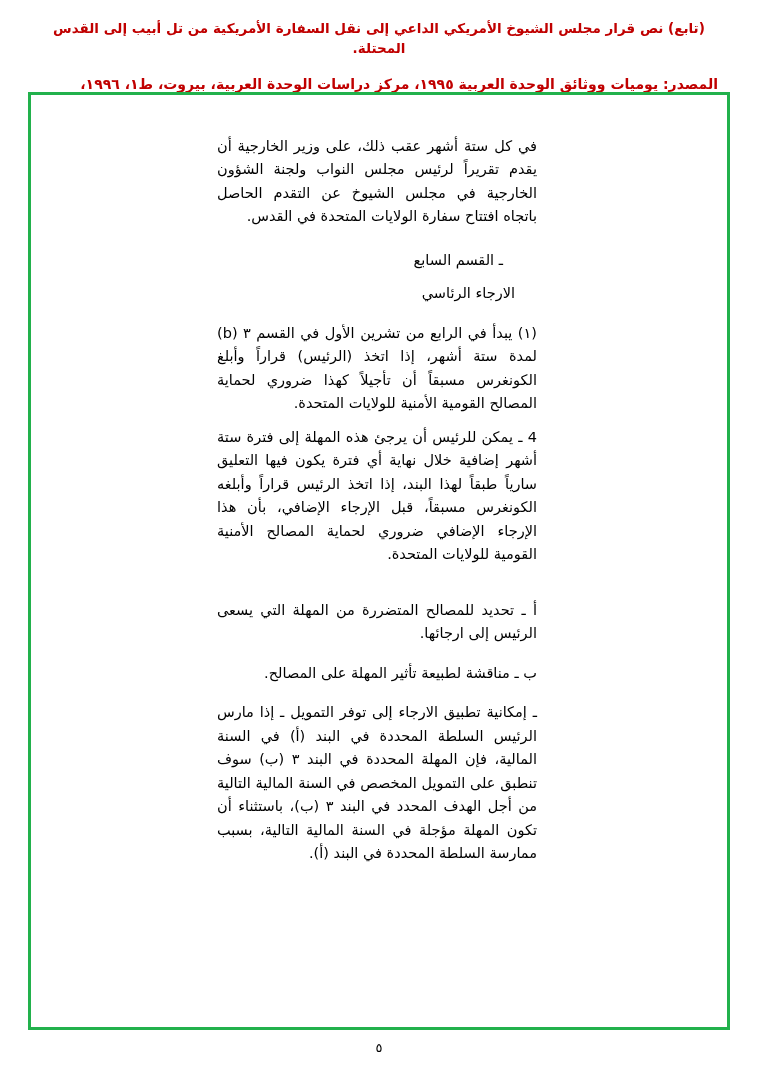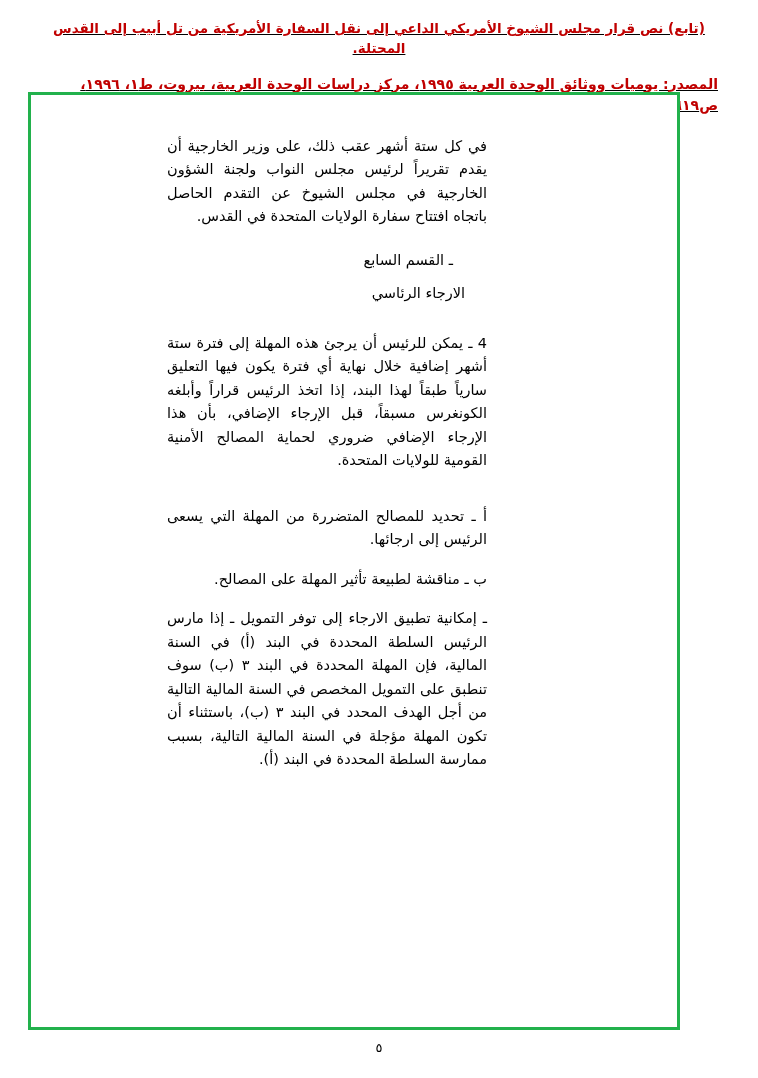--- a/index.html
+++ b/index.html
@@ -22,21 +22,20 @@
   }
 
   
   .header {
     position: absolute;
     top: 18px;
     left: 0;
     right: 0;
     text-align: center;
     direction: rtl;
-    text-decoration: underline;
   }
   .header-title {
     font-size: 13.5px;
     font-weight: bold;
     color: #c00000;
     line-height: 1.5;
     padding: 0 40px;
   }
   .header-source {
     margin-top: 15px;
@@ -46,21 +45,21 @@
     line-height: 1.5;
     padding: 0 40px;
     text-align: right;
   }
 
   
   .frame {
     position: absolute;
     top: 92px;
     left: 28px;
-    width: 652px;
+    width: 702px;
     height: 938px;
     border: 3px solid #22b14c;
     box-sizing: border-box;
     background: #ffffff;
     padding-left: 33px;
   }
 
   .content {
     position: absolute;
     top: 40px;
@@ -120,20 +119,21 @@
       <div class="spacer-lg"></div>
 
       <p class="para indent-head">ـ القسم السابع</p>
 
       <div class="spacer-sm"></div>
 
       <p class="para indent-sub">الارجاء الرئاسي</p>
 
       <div class="spacer-md"></div>
 
+      <p class="para">(١) يبدأ في الرابع من تشرين الأول في القسم ٣ (b) لمدة ستة أشهر، إذا اتخذ (الرئيس) قراراً وأبلغ الكونغرس مسبقاً أن تأجيلاً كهذا ضروري لحماية المصالح القومية الأمنية للولايات المتحدة.</p>
 
       <div class="spacer-sm"></div>
 
       <p class="para">4 ـ يمكن للرئيس أن يرجئ هذه المهلة إلى فترة ستة أشهر إضافية خلال نهاية أي فترة يكون فيها التعليق سارياً طبقاً لهذا البند، إذا اتخذ الرئيس قراراً وأبلغه الكونغرس مسبقاً، قبل الإرجاء الإضافي، بأن هذا الإرجاء الإضافي ضروري لحماية المصالح الأمنية القومية للولايات المتحدة.</p>
 
       <div class="spacer-md"></div>
 
 
       <div class="spacer-md"></div>
 

